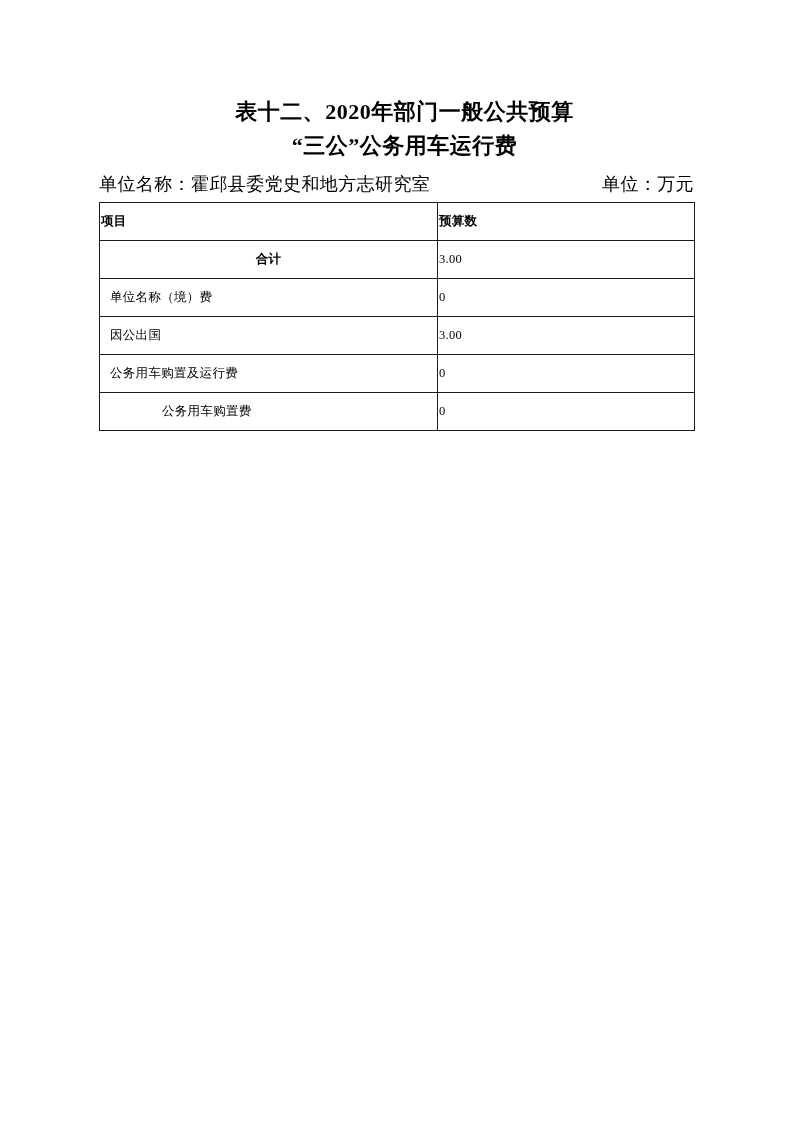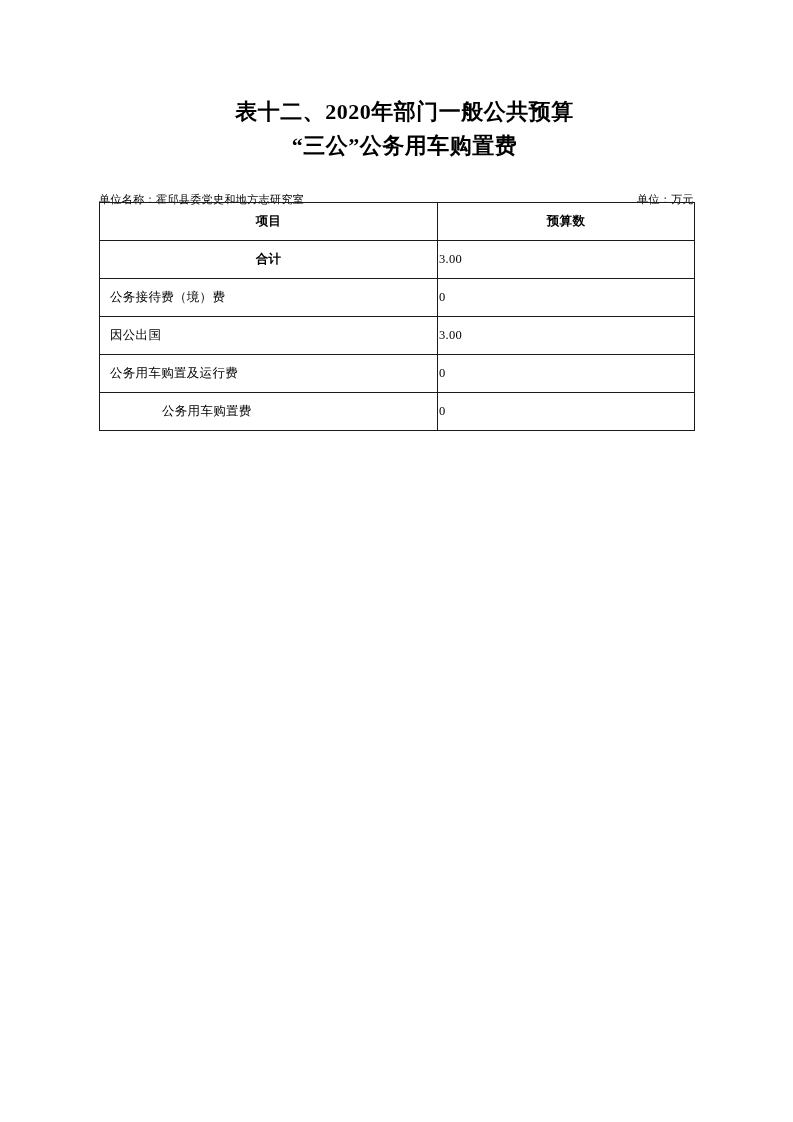--- a/index.html
+++ b/index.html
@@ -38,23 +38,22 @@
     margin-left: 16px;
   }
   .meta-row {
     position: absolute;
     left: 99px;
     top: 172px;
     width: 595px;
     display: flex;
     justify-content: space-between;
     align-items: baseline;
-    font-size: 11px;
+    font-size: 18px;
     letter-spacing: 0.4px;
-    margin-top: 20px;
   }
   .meta-left, .meta-right {
     white-space: nowrap;
   }
   table.budget {
     position: absolute;
     left: 99px;
     top: 202px;
     width: 595px;
     border-collapse: collapse;
@@ -63,21 +62,21 @@
   table.budget td {
     border: 1px solid #1a1a1a;
     height: 35px;
     font-size: 12.5px;
     letter-spacing: 0.3px;
   }
   .col-item { width: 338px; }
   .col-value { width: 257px; }
 
   .hdr td {
-    text-align: center;
+    text-align: left;
     font-weight: bold;
     font-size: 13px;
   }
   .total-label {
     text-align: center;
     font-weight: bold;
   }
   .cell-left {
     text-align: left;
     padding-left: 10px;
@@ -88,21 +87,21 @@
     font-family: "Liberation Serif", "DejaVu Serif", serif;
   }
 </style>
 </head>
 <body>
 
 <div class="page">
 
   <div class="title-block">
     <div class="title-line">表十二、2020年部门一般公共预算</div>
-    <div class="title-line">“三公”公务用车购置费</div>
+    <div class="title-line">“三公”公务用车运行费</div>
   </div>
 
   <div class="meta-row">
     <div class="meta-left">单位名称：霍邱县委党史和地方志研究室</div>
     <div class="meta-right">单位：万元</div>
   </div>
 
   <table class="budget">
     <colgroup>
       <col class="col-item">
@@ -111,21 +110,21 @@
     <tbody>
       <tr class="hdr">
         <td>项目</td>
         <td>预算数</td>
       </tr>
       <tr>
         <td class="total-label">合计</td>
         <td class="val">3.00</td>
       </tr>
       <tr>
-        <td class="cell-left">公务接待费（境）费</td>
+        <td class="cell-left">单位名称（境）费</td>
         <td class="val">0</td>
       </tr>
       <tr>
         <td class="cell-left">因公出国</td>
         <td class="val">3.00</td>
       </tr>
       <tr>
         <td class="cell-left">公务用车购置及运行费</td>
         <td class="val">0</td>
       </tr>

